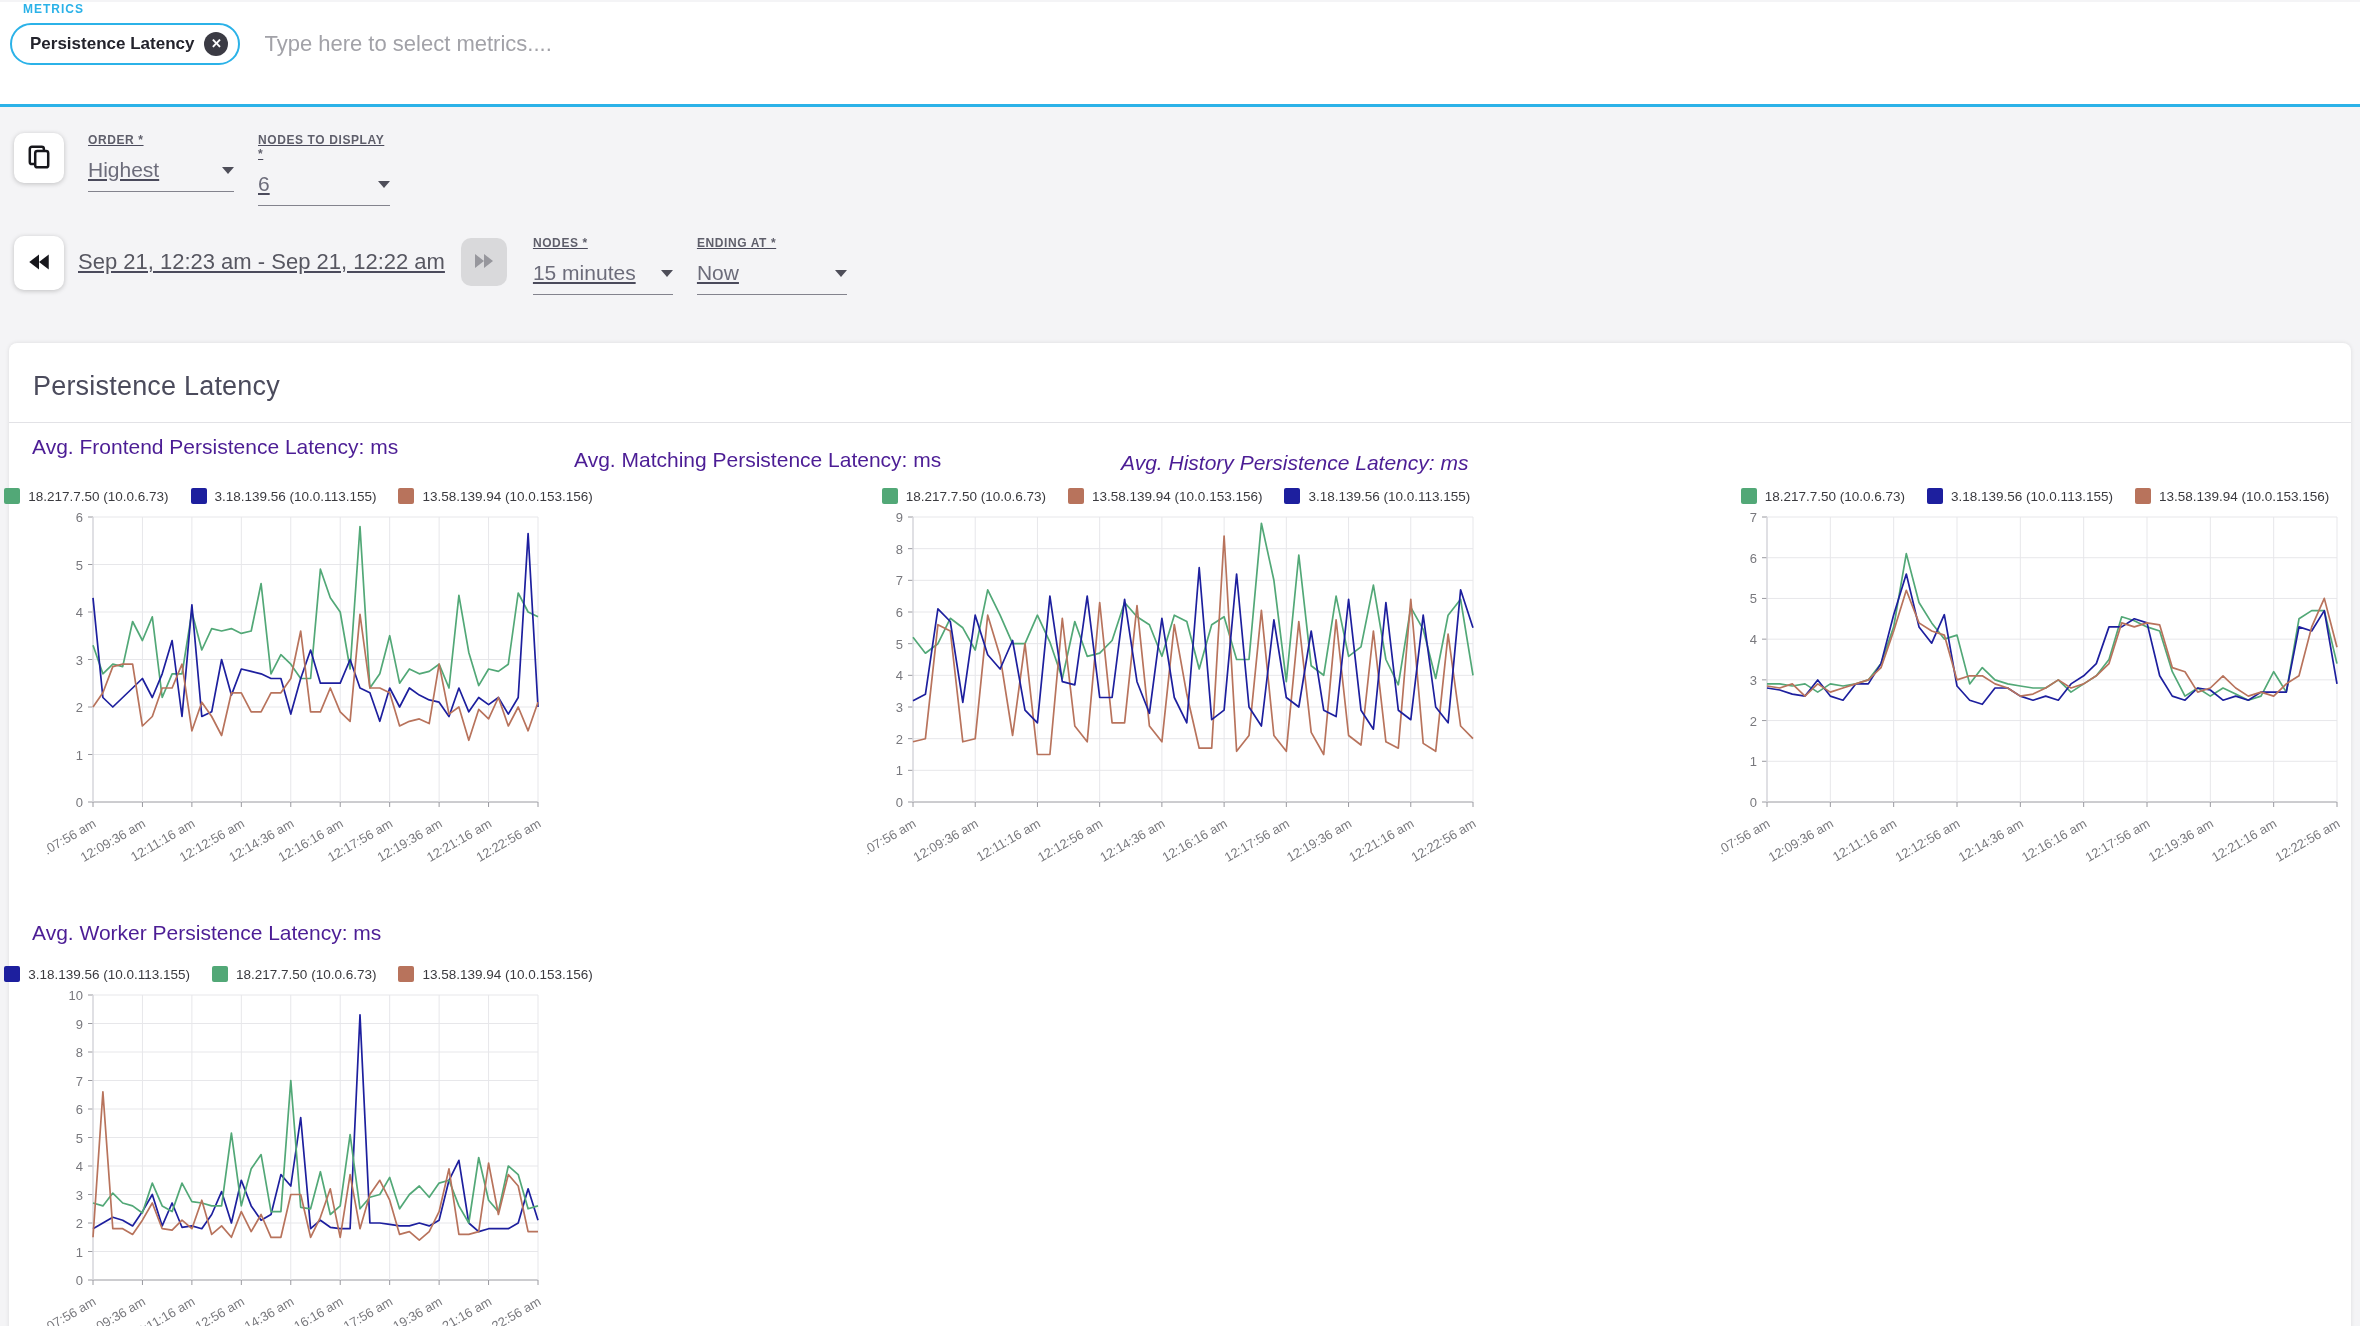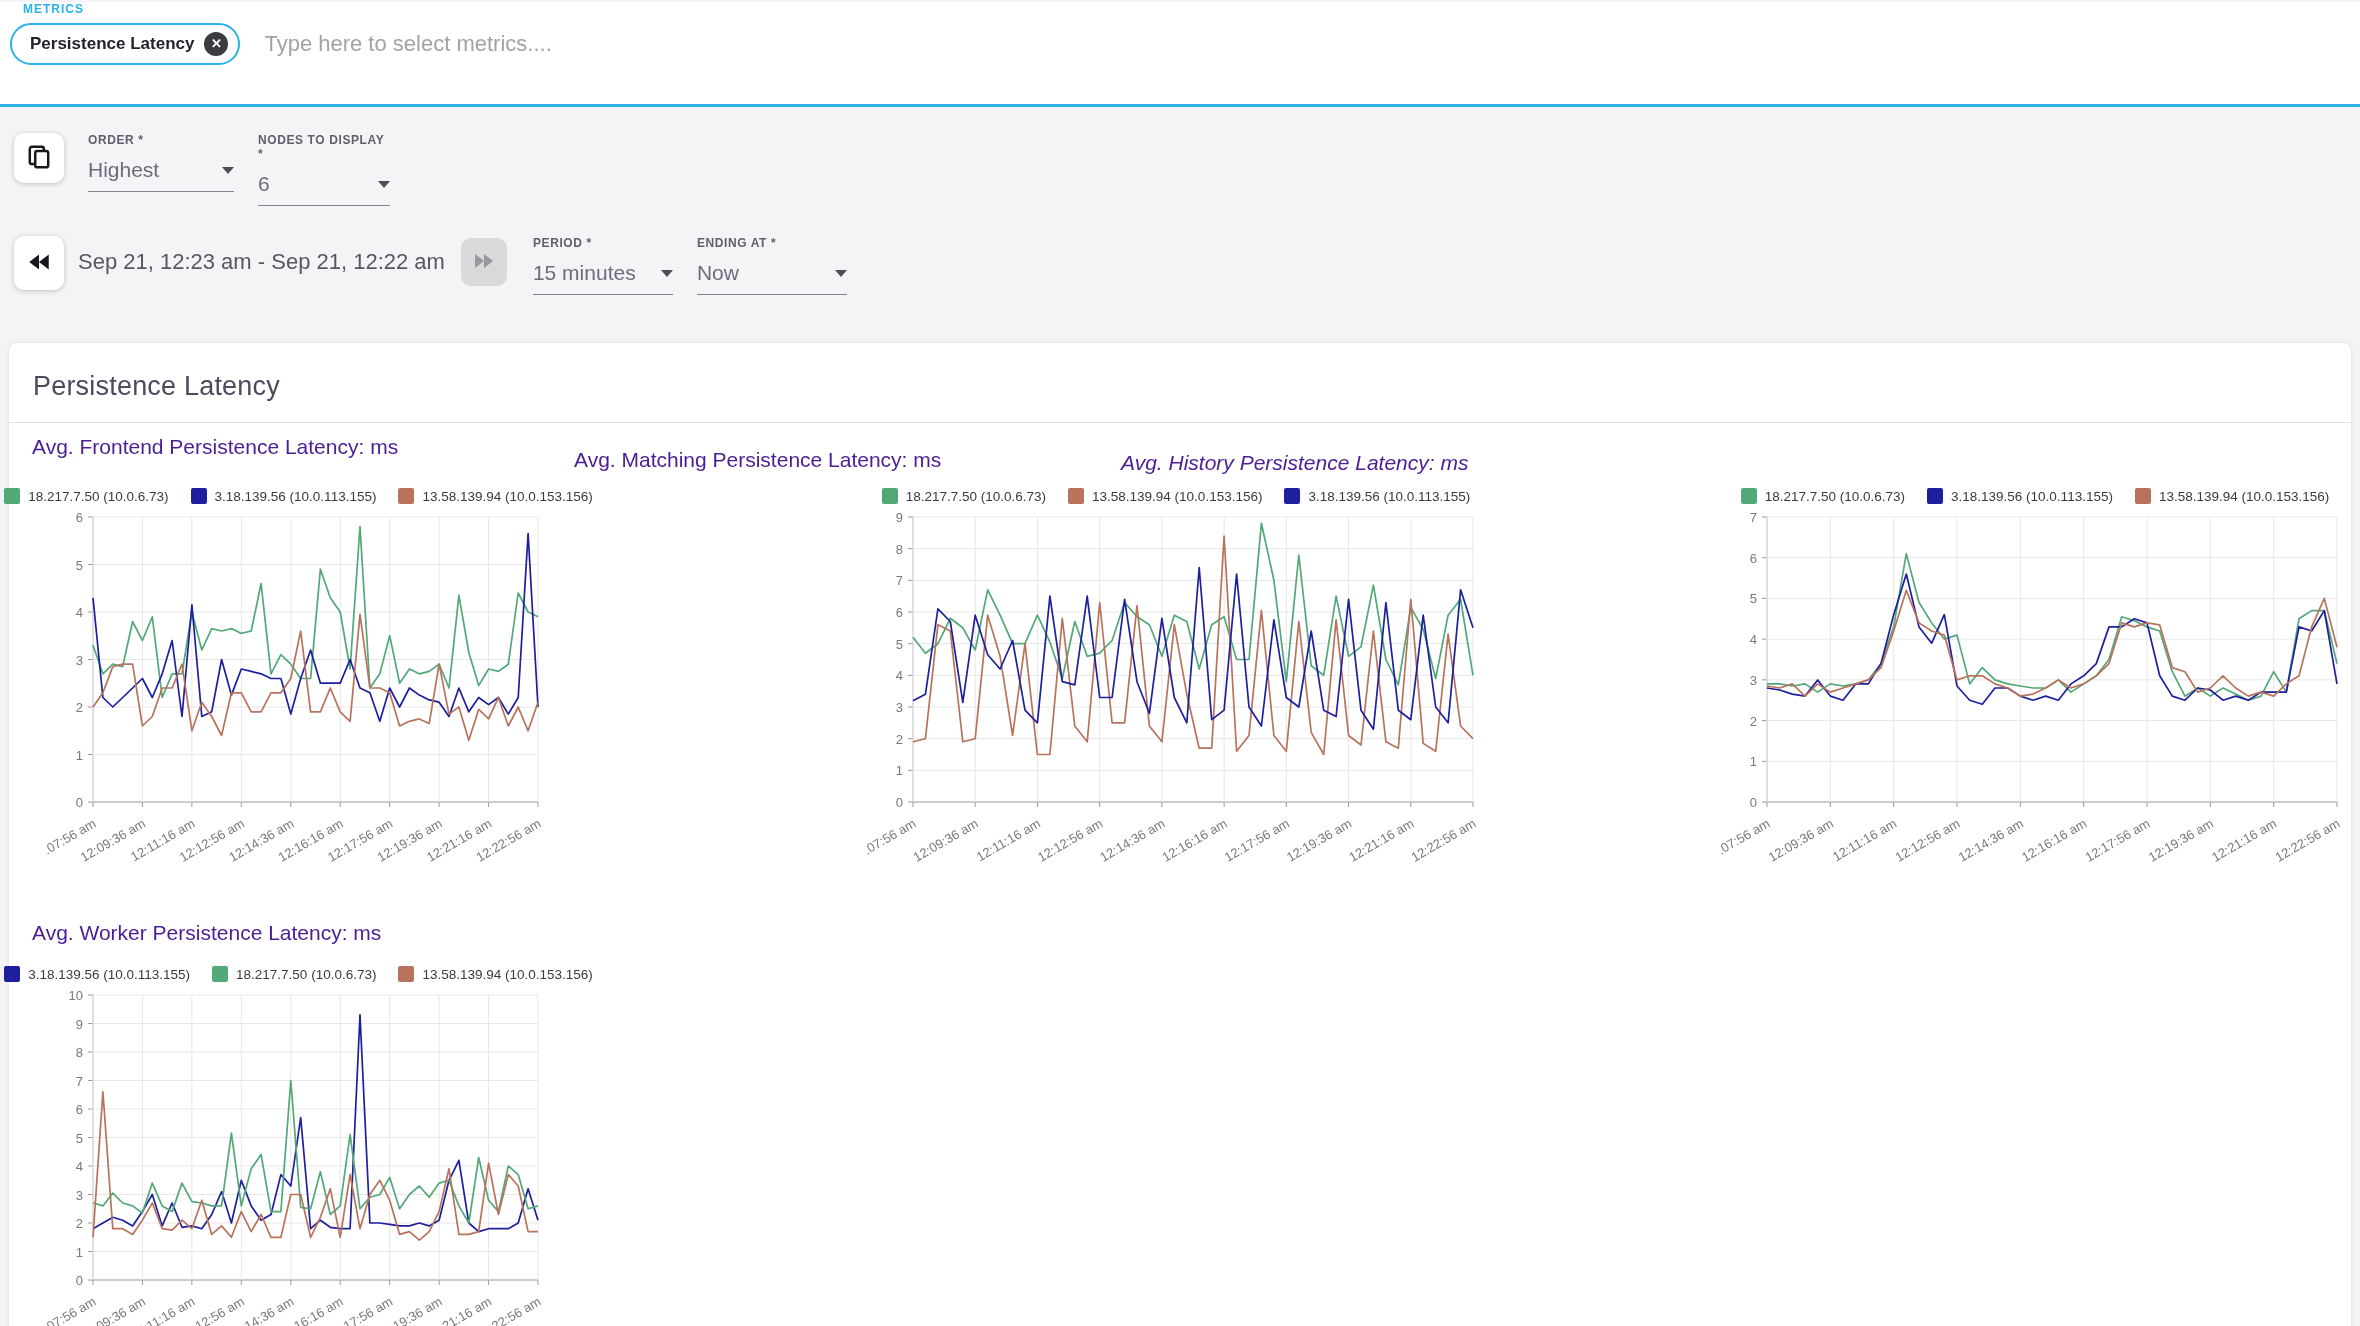--- a/index.html
+++ b/index.html
@@ -10,21 +10,21 @@
   
   .metrics-strip{background:#fff;border-bottom:3px solid #2bb2e8;height:105px;box-sizing:border-box;padding-top:0;}
   .metrics-label{color:#2bb2e8;font-size:12px;font-weight:bold;letter-spacing:1px;margin:2px 0 7px 23px;}
   .metrics-row{display:flex;align-items:center;margin-left:10px;}
   .chip{display:flex;align-items:center;border:2px solid #2bb2e8;border-radius:24px;background:#fff;height:42px;padding:0 10px 0 18px;box-sizing:border-box;}
   .chip-label{font-size:17px;font-weight:bold;color:#23232c;margin-right:10px;white-space:nowrap;}
   .chip-close{width:24px;height:24px;border-radius:50%;background:#3b3b44;color:#fff;font-size:13px;line-height:24px;text-align:center;font-weight:bold;cursor:pointer;}
   .metrics-input{border:0;outline:none;background:transparent;font-size:22px;margin-left:22px;flex:1;color:#0369a1;font-family:inherit;}
   .metrics-input::placeholder{color:#a2a2a8;}
   
-  .controls{padding:26px 0 0 14px;}
+  .controls{padding:26px 0 0 14px;text-decoration:underline;}
   .ctrl-row{display:flex;align-items:flex-start;}
   .row2{margin-top:30px;}
   .icon-btn{width:50px;height:50px;background:#fff;border:0;border-radius:10px;box-shadow:0 1px 5px rgba(0,0,0,.22);display:flex;align-items:center;justify-content:center;cursor:pointer;padding:0;}
   .icon-btn.disabled{background:#d9d9db;box-shadow:none;cursor:default;}
   .field{margin-left:24px;}
   .field-label{font-size:12px;font-weight:bold;color:#5f5f6b;letter-spacing:.6px;margin-bottom:11px;}
   .select{display:flex;align-items:center;justify-content:space-between;border-bottom:1px solid #83838d;padding-bottom:9px;cursor:pointer;}
   .select-value{font-size:21px;color:#6c6c7a;}
   .caret{width:0;height:0;border-left:6px solid transparent;border-right:6px solid transparent;border-top:7px solid #4e4e59;margin-left:12px;}
   .w-order{width:146px;}.w-nodes{width:132px;}.w-period{width:140px;}.w-ending{width:150px;}
@@ -98,21 +98,21 @@
       <button class="icon-btn disabled" style="width:46px;height:48px;">
         <span>
           <svg width="24" height="24" viewBox="0 0 24 24">
             <path d="M3 5 L12 12 L3 19 Z" fill="#97979d"></path>
             <path d="M12 5 L21 12 L12 19 Z" fill="#97979d"></path>
           </svg>
         </span>
       </button>
     </div>
     <div class="field w-period" style="margin-left:26px;">
-      <div class="field-label">PERIOD *</div>
+      <div class="field-label">NODES *</div>
       <div class="select">
         <span class="select-value">15 minutes</span>
         <span class="caret"></span>
       </div>
     </div>
     <div class="field w-ending">
       <div class="field-label">ENDING AT *</div>
       <div class="select">
         <span class="select-value">Now</span>
         <span class="caret"></span>

